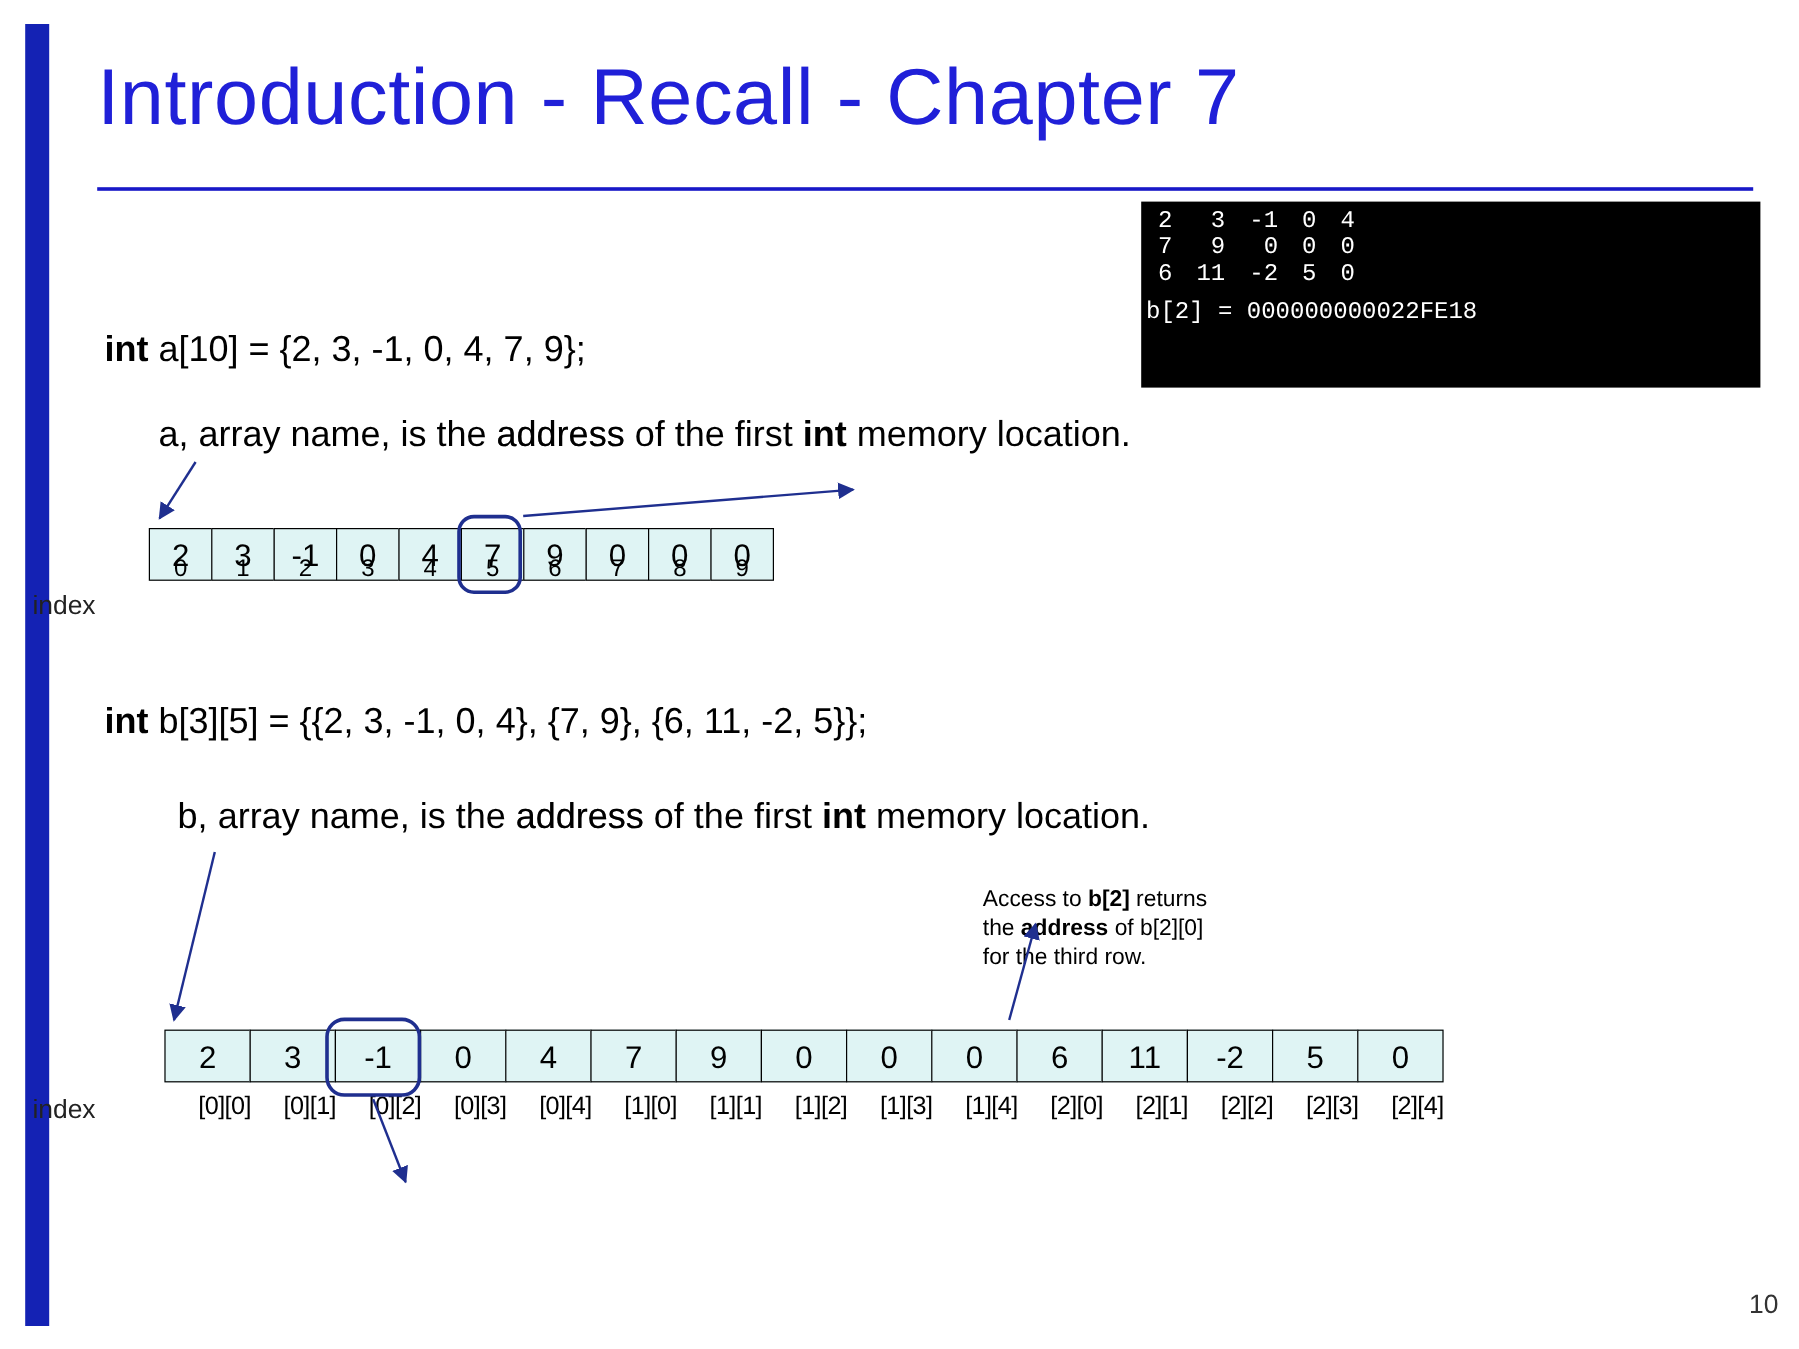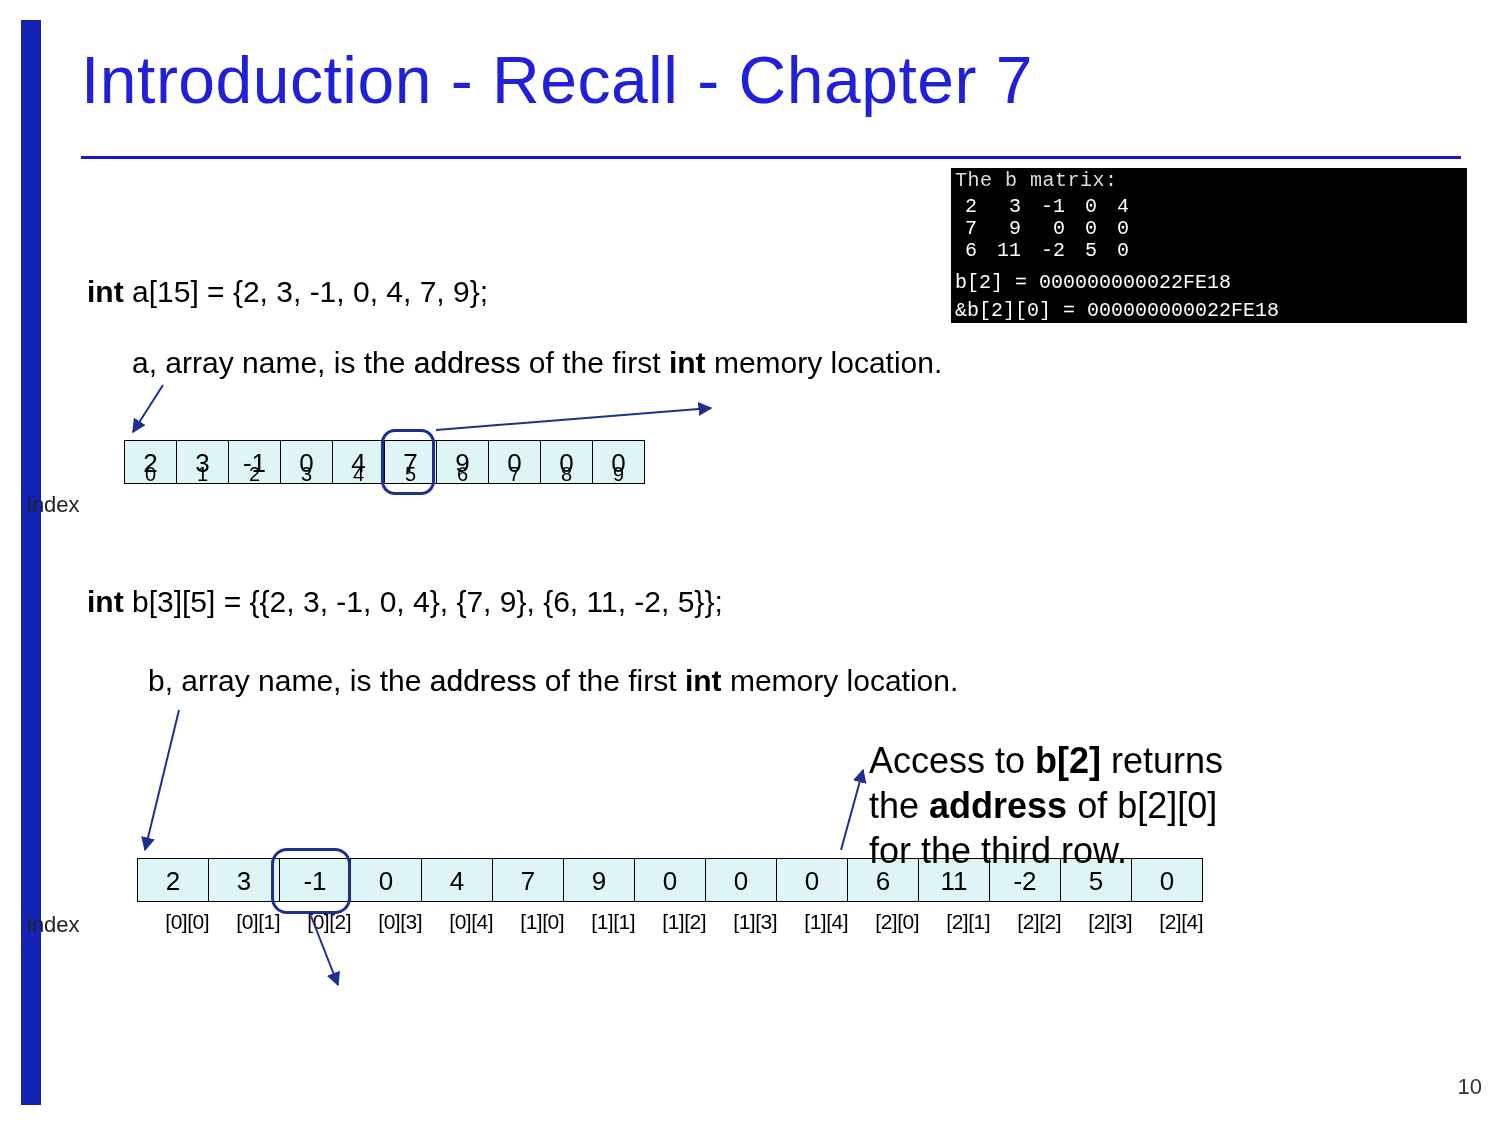--- a/index.html
+++ b/index.html
@@ -169,23 +169,23 @@
     top: 848px;
     width: 80px;
     height: 66px;
     border: 3px solid #1f2f8f;
     border-radius: 16px;
     box-sizing: border-box;
     pointer-events:none;
   }
   .annB1 {
     position: absolute;
-    left: 858px;
+    left: 808px;
     top: 738px;
-    font-size: 36px;
+    font-size: 19px;
     line-height: 1.25;
   }
   .annB1 .kw { font-weight: bold; }
   .annB2 {
     position: absolute;
     left: 335px;
     top: 988px;
     font-size: 27px;
     line-height: 1.25;
   }
@@ -209,21 +209,20 @@
 </head>
 <body>
 
 <div class="slide">
   <div class="left-bar"></div>
 
   <div class="title">Introduction - Recall - Chapter 7</div>
   <hr class="title-rule">
 
   <div class="console">
-    <div class="hdr">The b matrix:</div>
     <table>
       <tbody>
           <tr>
         <td>2</td>
         <td>3</td>
         <td>-1</td>
         <td>0</td>
         <td>4</td>
       </tr>
       <tr>
@@ -236,25 +235,24 @@
       <tr>
         <td>6</td>
         <td>11</td>
         <td>-2</td>
         <td>5</td>
         <td>0</td>
       </tr>
     </tbody>
       </table>
     <div class="row2">b[2] = 000000000022FE18</div>
-    <div style="margin-top:6px;">&amp;b[2][0] = 000000000022FE18</div>
   </div>
 
   <div class="decl" style="left:76px; top:275px;">
-    <span class="kw">int</span><span> a[15] = {2, 3, -1, 0, 4, 7, 9};</span>
+    <span class="kw">int</span><span> a[10] = {2, 3, -1, 0, 4, 7, 9};</span>
   </div>
 
   <div class="expl" style="left:121px; top:346px;">
     <span>a, array name, is the </span><span class="emb" style="text-decoration:none;">address</span><span> of the first </span><span class="kw">int</span><span> memory location.</span>
   </div>
 
   <div class="arrA">
     <span class="cell">2</span><span class="cell">3</span><span class="cell">-1</span><span class="cell">0</span><span class="cell">4</span><span class="cell">7</span><span class="cell">9</span><span class="cell">0</span><span class="cell">0</span><span class="cell">0</span>
   </div>
   <div class="idxA">

